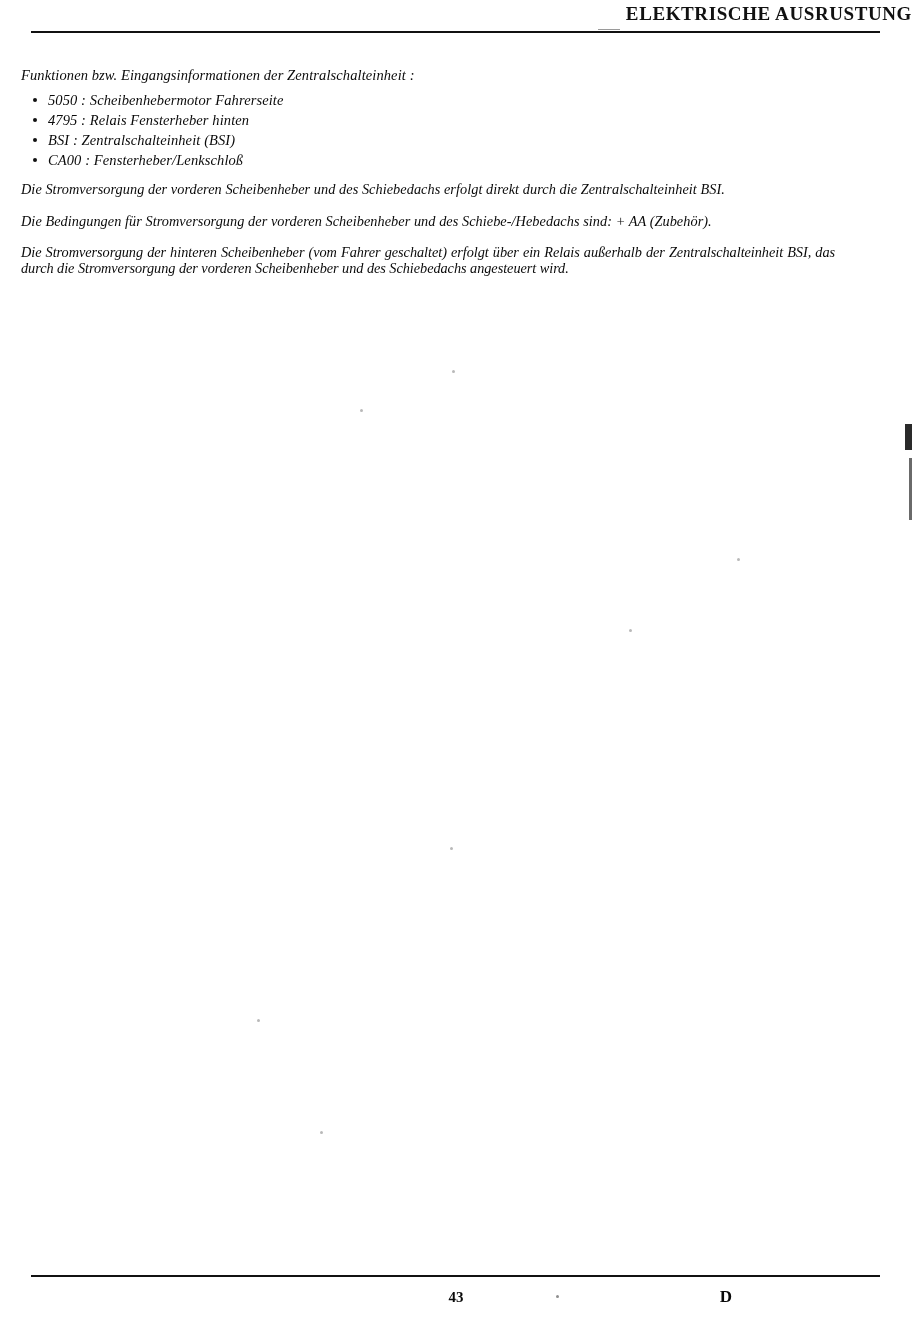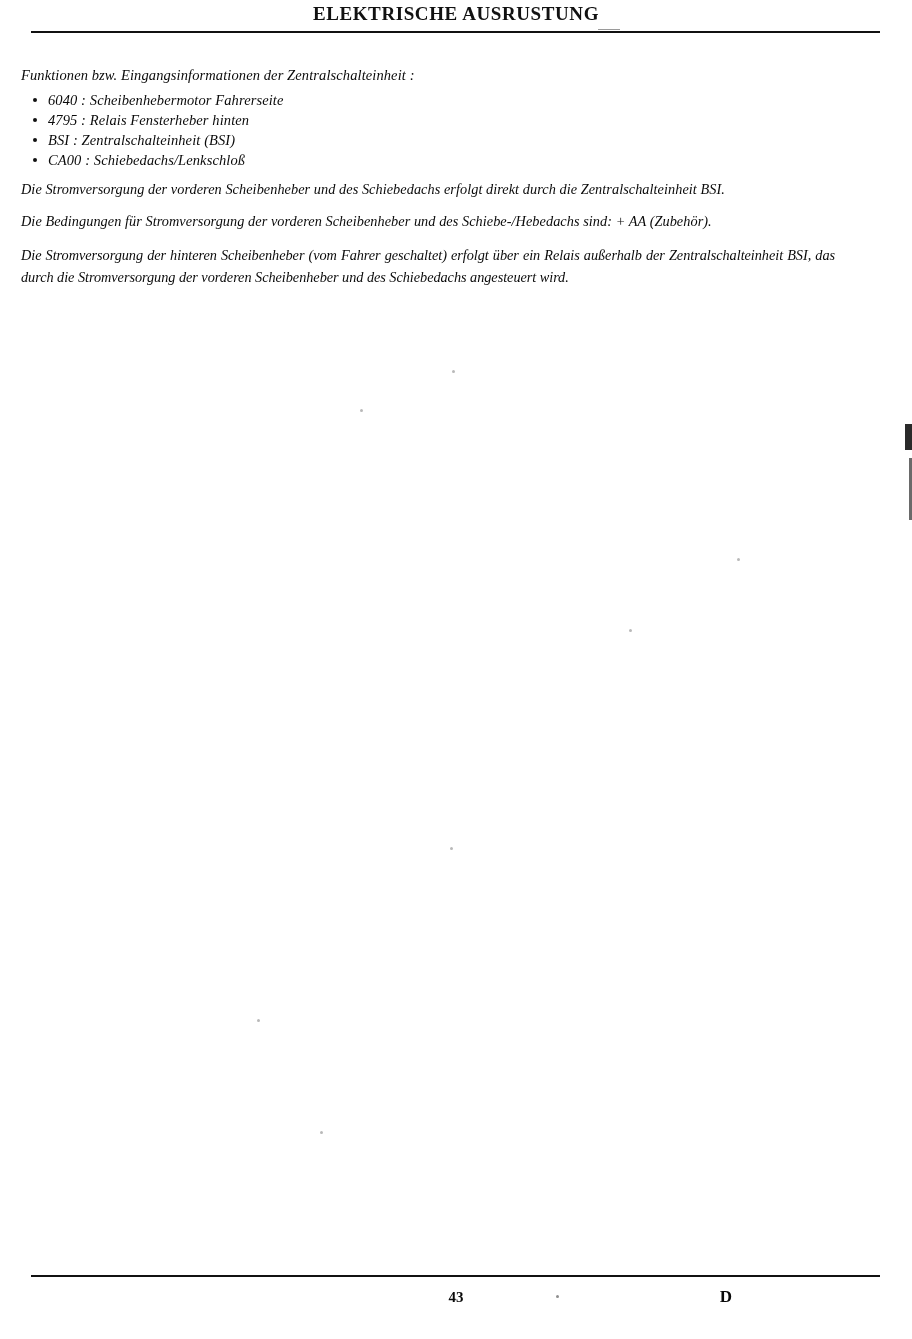--- a/index.html
+++ b/index.html
@@ -27,21 +27,21 @@
     top: 0;
     left: 0;
     width: 912px;
     height: 34px;
   }
   .doc-header .title {
     position: absolute;
     top: 3px;
     left: 0;
     width: 912px;
-    text-align: center;
+    text-align: right;
     font-family: "Liberation Serif", serif;
     font-weight: bold;
     font-size: 19px;
     letter-spacing: 0.6px;
     color: #111;
   }
   .doc-header .rule {
     position: absolute;
     top: 31px;
     left: 31px;
@@ -96,21 +96,21 @@
 
   p.para {
     font-size: 14.3px;
     line-height: 19px;
     margin: 0 0 13px 0;
     letter-spacing: 0.05px;
   }
   p.para.justify {
     text-align: justify;
     margin-bottom: 0;
-    line-height: 22px;
+    line-height: 16px;
     margin-top: 8px;
   }
   p.para.tight {
     letter-spacing: -0.05px;
   }
 
   
   .speck {
     position: absolute;
     background: #b9b9b9;
@@ -174,33 +174,33 @@
     <div class="rule-tick"></div>
   </div>
 
   <div class="content">
 
     <p class="intro-line">Funktionen bzw. Eingangsinformationen der Zentralschalteinheit :</p>
 
     <ul class="func-list">
       <li>
         <span class="bullet"></span>
-        <span>6040 : Scheibenhebermotor Fahrerseite</span>
+        <span>5050 : Scheibenhebermotor Fahrerseite</span>
       </li>
       <li>
         <span class="bullet"></span>
         <span>4795 : Relais Fensterheber hinten</span>
       </li>
       <li>
         <span class="bullet"></span>
         <span>BSI : Zentralschalteinheit (BSI)</span>
       </li>
       <li>
         <span class="bullet"></span>
-        <span>CA00 : Schiebedachs/Lenkschloß</span>
+        <span>CA00 : Fensterheber/Lenkschloß</span>
       </li>
     </ul>
 
     <p class="para">Die Stromversorgung der vorderen Scheibenheber und des Schiebedachs erfolgt direkt durch die Zentralschalteinheit BSI.</p>
     <p class="para">Die Bedingungen für Stromversorgung der vorderen Scheibenheber und des Schiebe-/Hebedachs sind: + AA (Zubehör).</p>
     <p class="para justify tight">Die Stromversorgung der hinteren Scheibenheber (vom Fahrer geschaltet)    erfolgt über ein Relais außerhalb der Zentralschalteinheit BSI, das durch die Stromversorgung der vorderen Scheibenheber und des Schiebedachs angesteuert wird.</p>
   </div>
 
   <div class="speck" style="left:452px; top:370px; width:3px; height:3px;"></div>
   <div class="speck" style="left:360px; top:409px; width:3px; height:3px;"></div>

